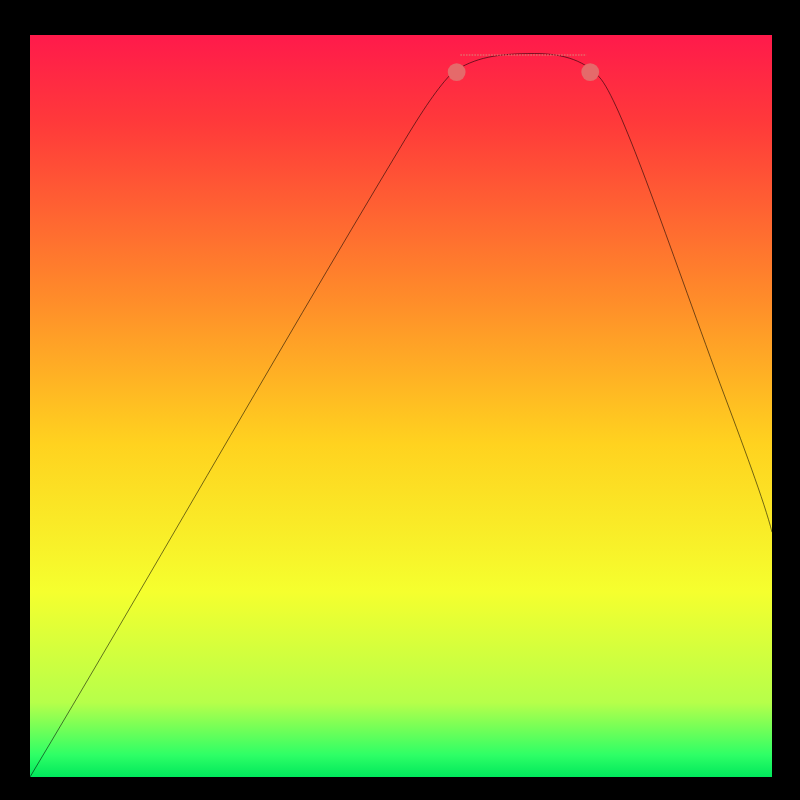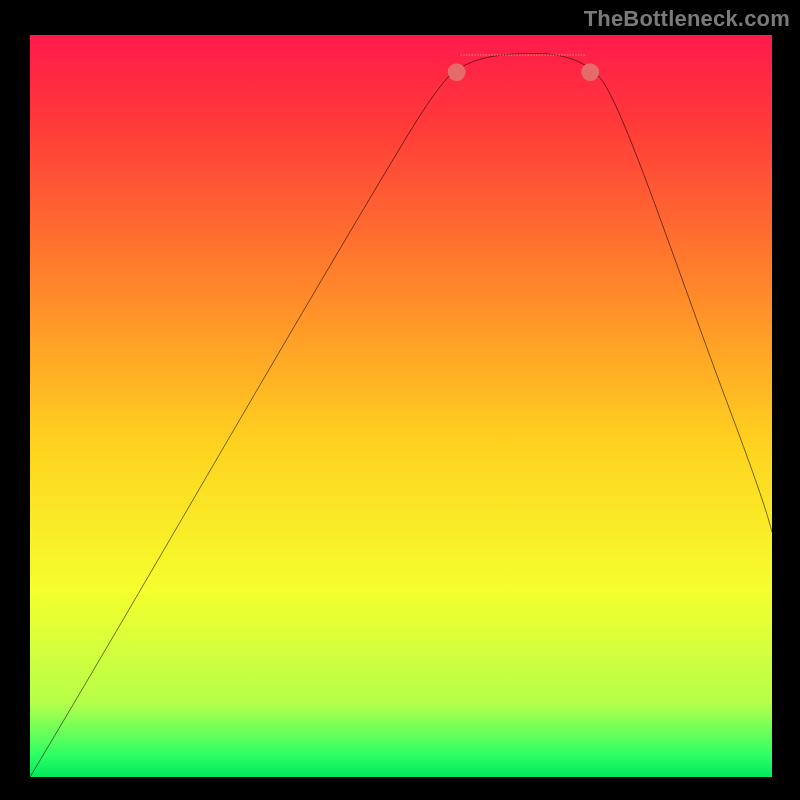--- a/index.html
+++ b/index.html
@@ -38,21 +38,20 @@
     width: 100%;
     height: 100%;
     display: block;
   }
 </style>
 </head>
 <body>
 
 <div class="outer">
 
-  <div class="watermark">TheBottleneck.com</div>
 
   <div class="plot-wrap">
     <svg class="plot" viewBox="0 0 100 100" preserveAspectRatio="none">
       <defs>
         <linearGradient id="bg-grad" x1="0" y1="0" x2="0" y2="1">
 
         <stop offset="0.0%" stop-color="#ff1a4b"></stop>
             <stop offset="12.0%" stop-color="#ff3a3a"></stop>
             <stop offset="35.0%" stop-color="#ff8a2a"></stop>
             <stop offset="55.0%" stop-color="#ffd21f"></stop>

